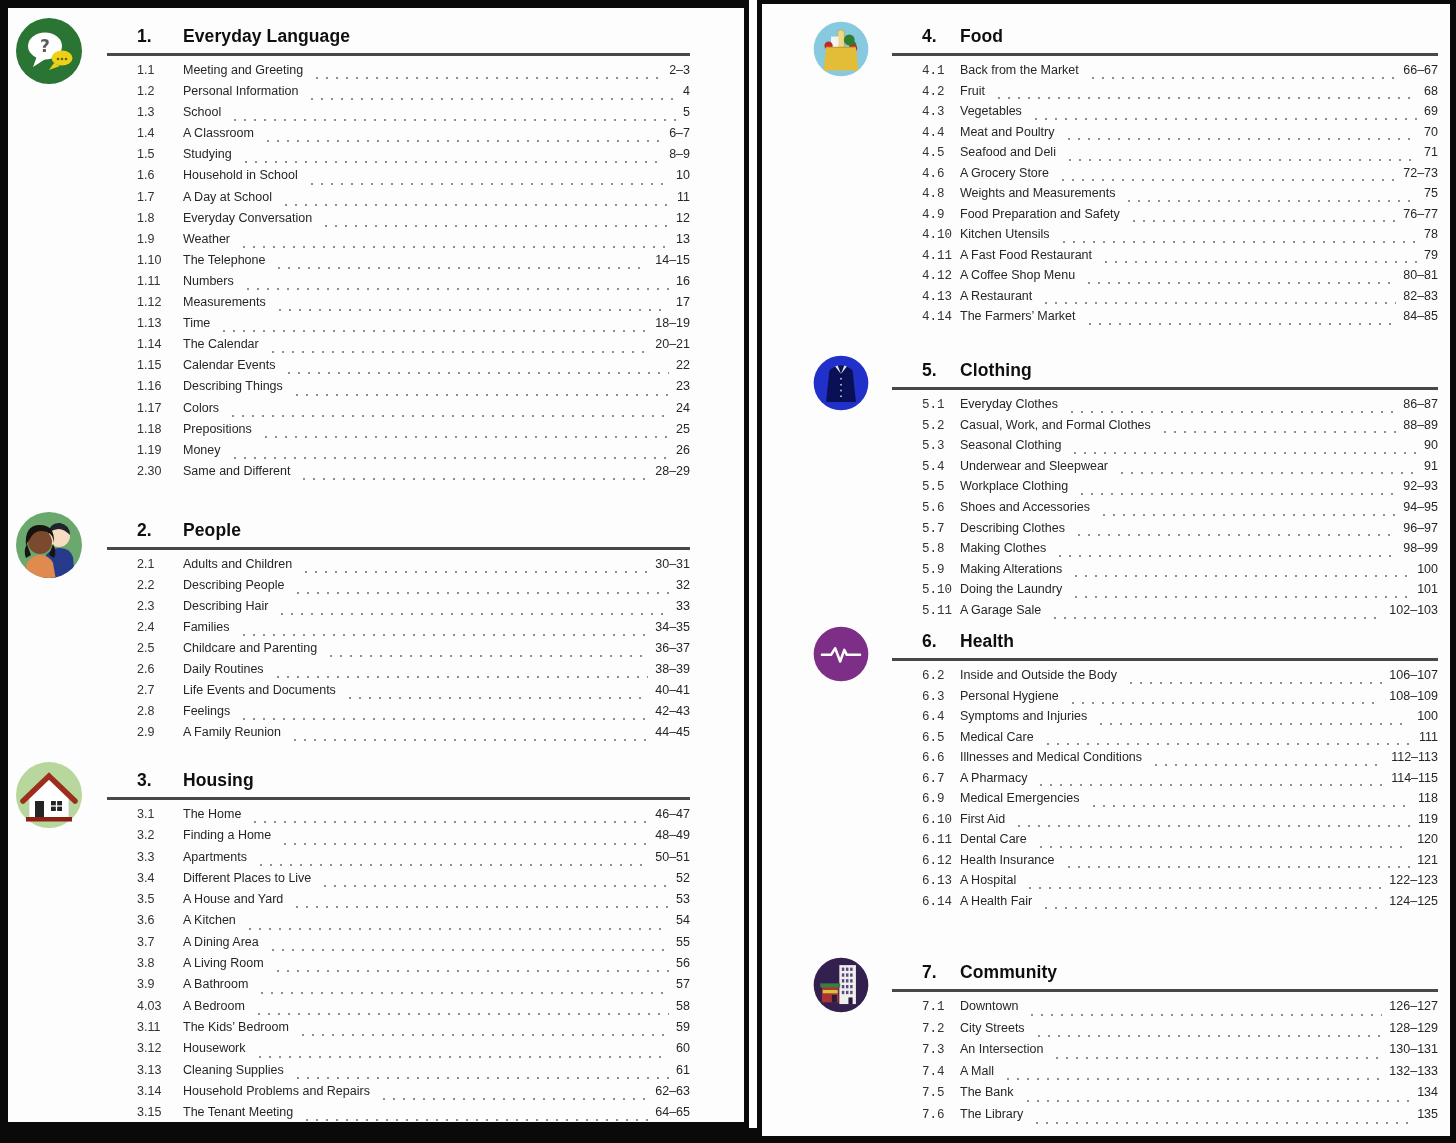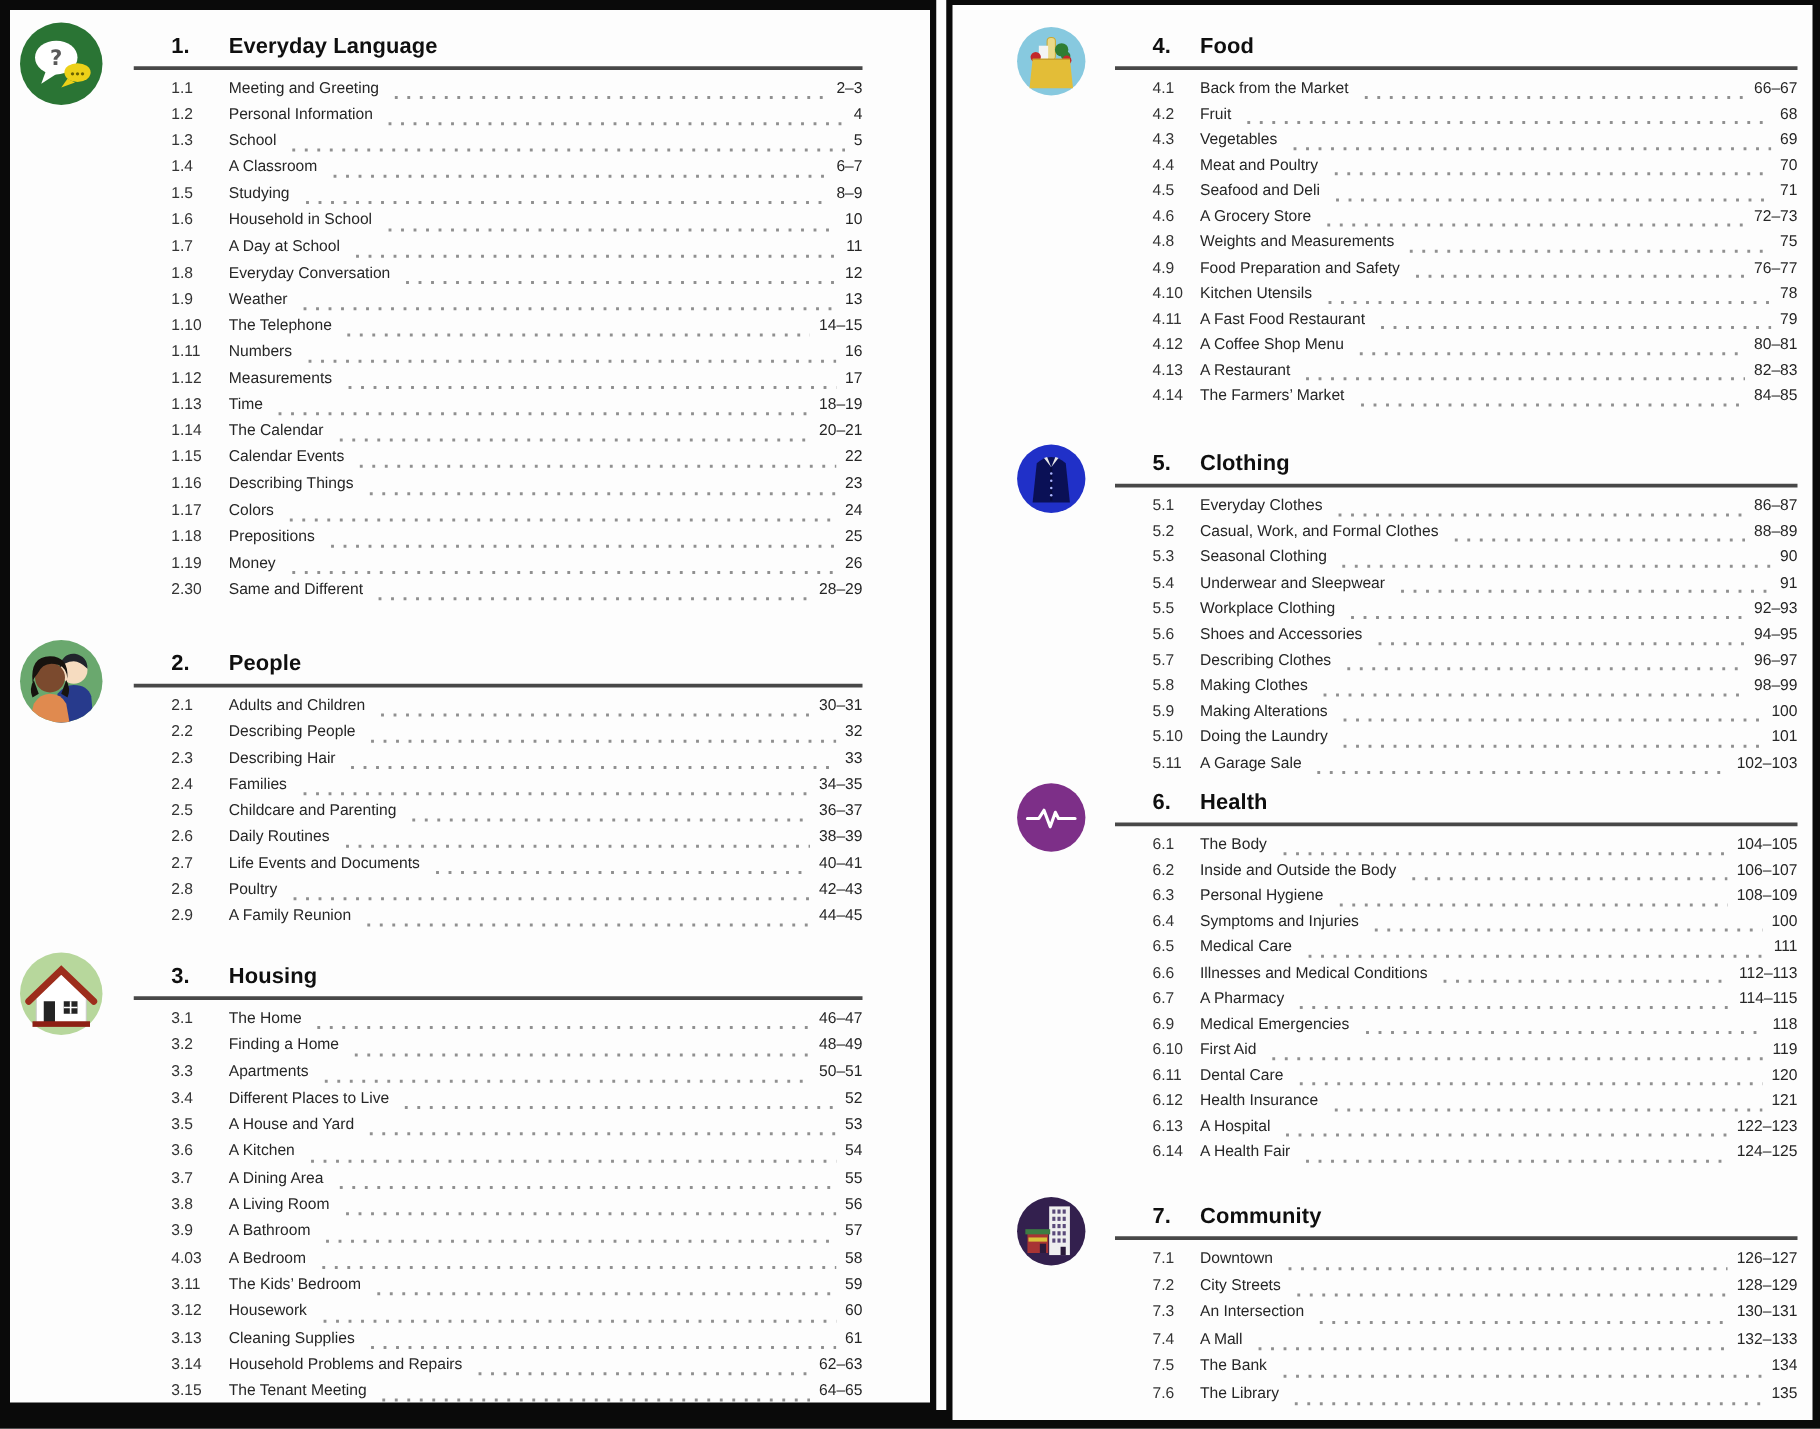--- a/index.html
+++ b/index.html
@@ -26,21 +26,21 @@
     margin-left:-30px; padding-left:30px; }
   .sec-num { display:inline-block; }
   .page-left  .sec-num { width:46px; }
   .page-right .sec-num { width:38px; }
 
   .rows { margin-top:8px; }
   .toc-row { display:flex; align-items:baseline; height:var(--rh,21px);
     font-size:12.5px; color:#262626; line-height:1; }
   .row-num { flex:0 0 auto; color:#333; }
   .page-left  .row-num { width:46px; }
-  .page-right .row-num { width:38px; }
+  .page-right .row-num { width:38px;font-family:Liberation Mono, monospace; }
   .row-title { flex:0 0 auto; white-space:nowrap; }
   .dots { flex:1 1 auto; align-self:stretch; margin:0 7px;
     background-image:radial-gradient(circle, #8f8f8f 1.1px, transparent 1.4px);
     background-size:10px 4px; background-repeat:repeat-x;
     background-position:2px calc(100% - 5px); }
   .row-pages { flex:0 0 auto; white-space:nowrap; text-align:right; color:#262626; }
 </style>
 </head>
 <body>
 
@@ -254,21 +254,21 @@
               <span class="row-pages">38–39</span>
             </div>
             <div class="toc-row">
               <span class="row-num">2.7</span>
               <span class="row-title">Life Events and Documents</span>
               <span class="dots"></span>
               <span class="row-pages">40–41</span>
             </div>
             <div class="toc-row">
               <span class="row-num">2.8</span>
-              <span class="row-title">Poultry</span>
+              <span class="row-title">Feelings</span>
               <span class="dots"></span>
               <span class="row-pages">42–43</span>
             </div>
             <div class="toc-row">
               <span class="row-num">2.9</span>
               <span class="row-title">A Family Reunion</span>
               <span class="dots"></span>
               <span class="row-pages">44–45</span>
             </div>
           </div>
@@ -585,26 +585,20 @@
     <circle cx="35" cy="35" r="33" fill="#7d2f88"></circle>
     <path d="M12 36 H23 L28 28 L34 44 L39 30 L42 36 H58" stroke="#fff" stroke-width="3" fill="none" stroke-linecap="round" stroke-linejoin="round"></path>
   </svg>
         </div>
         <div class="content-col">
           <div class="sec-header">
             <span class="sec-num">6.</span>
             <span class="sec-title">Health</span>
           </div>
           <div class="rows" style="--rh: 20.5px;">
-            <div class="toc-row">
-              <span class="row-num">6.1</span>
-              <span class="row-title">The Body</span>
-              <span class="dots"></span>
-              <span class="row-pages">104–105</span>
-            </div>
             <div class="toc-row">
               <span class="row-num">6.2</span>
               <span class="row-title">Inside and Outside the Body</span>
               <span class="dots"></span>
               <span class="row-pages">106–107</span>
             </div>
             <div class="toc-row">
               <span class="row-num">6.3</span>
               <span class="row-title">Personal Hygiene</span>
               <span class="dots"></span>

